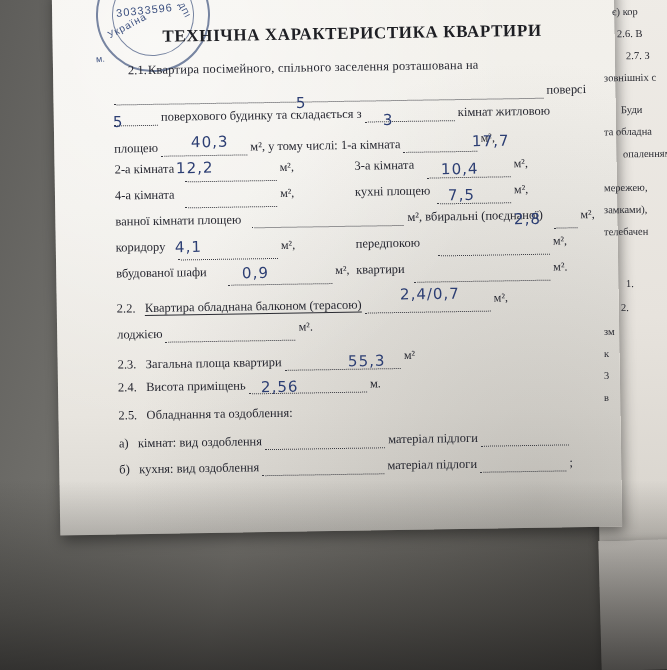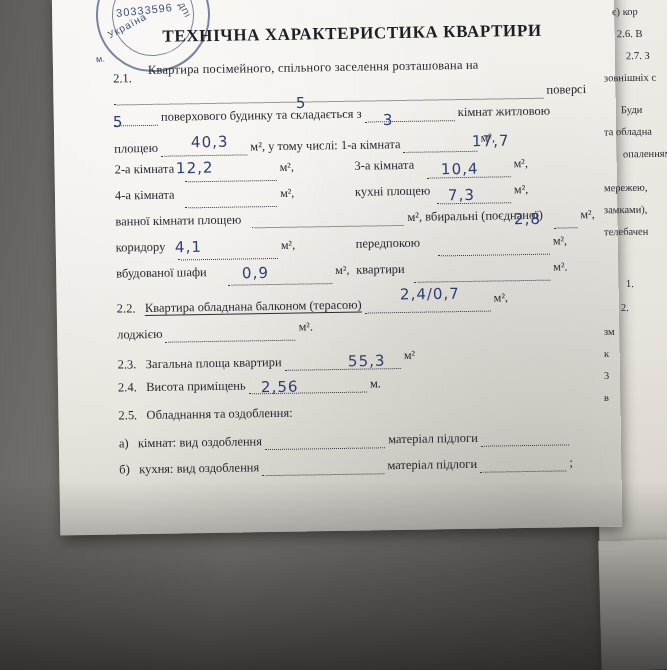--- a/index.html
+++ b/index.html
@@ -205,21 +205,21 @@
   </div>
   <div class="stamp-code">30333596</div>
   <div class="stamp-ua">Україна</div>
   <div class="stamp-dpi">ДПІ</div>
   <div class="stamp-mark">м.</div>
 
   <div class="doc">
 
     <div class="title">ТЕХНІЧНА ХАРАКТЕРИСТИКА КВАРТИРИ</div>
 
-    <div class="line" style="left:60px; top:74px;margin-top:8px;">2.1.</div>
+    <div class="line" style="left:75px; top:74px;">2.1.</div>
     <div class="line" style="left:95px; top:74px; width:430px; letter-spacing:0.2px;">Квартира   посімейного,   спільного   заселення   розташована   на</div>
 
     <div class="line" style="left:60px; top:100px;">
       <span class="dots" style="width:430px;">&nbsp;</span>
       <span>поверсі</span>
     </div>
 
     <div class="line" style="left:60px; top:121px;">
       <span class="dots" style="width:44px;">&nbsp;</span>
       <span>поверхового будинку та складається з</span>
@@ -347,21 +347,21 @@
   <div class="hw" style="left:296px; top:94px;">5</div>
   <div class="hw" style="left:113px; top:113px;">5</div>
   <div class="hw" style="left:383px; top:111px;">3</div>
 
   <div class="hw" style="left:191px; top:133px;">40,3</div>
   <div class="hw" style="left:472px; top:132px;">17,7</div>
 
   <div class="hw" style="left:176px; top:159px;">12,2</div>
   <div class="hw" style="left:441px; top:160px;">10,4</div>
 
-  <div class="hw" style="left:448px; top:186px;">7,3</div>
+  <div class="hw" style="left:448px; top:186px;">7,5</div>
 
   <div class="hw" style="left:514px; top:210px;">2,8</div>
 
   <div class="hw" style="left:175px; top:238px;">4,1</div>
 
   <div class="hw" style="left:242px; top:264px;">0,9</div>
 
   <div class="hw" style="left:400px; top:285px;">2,4/0,7</div>
 
   <div class="hw" style="left:348px; top:352px;">55,3</div>

